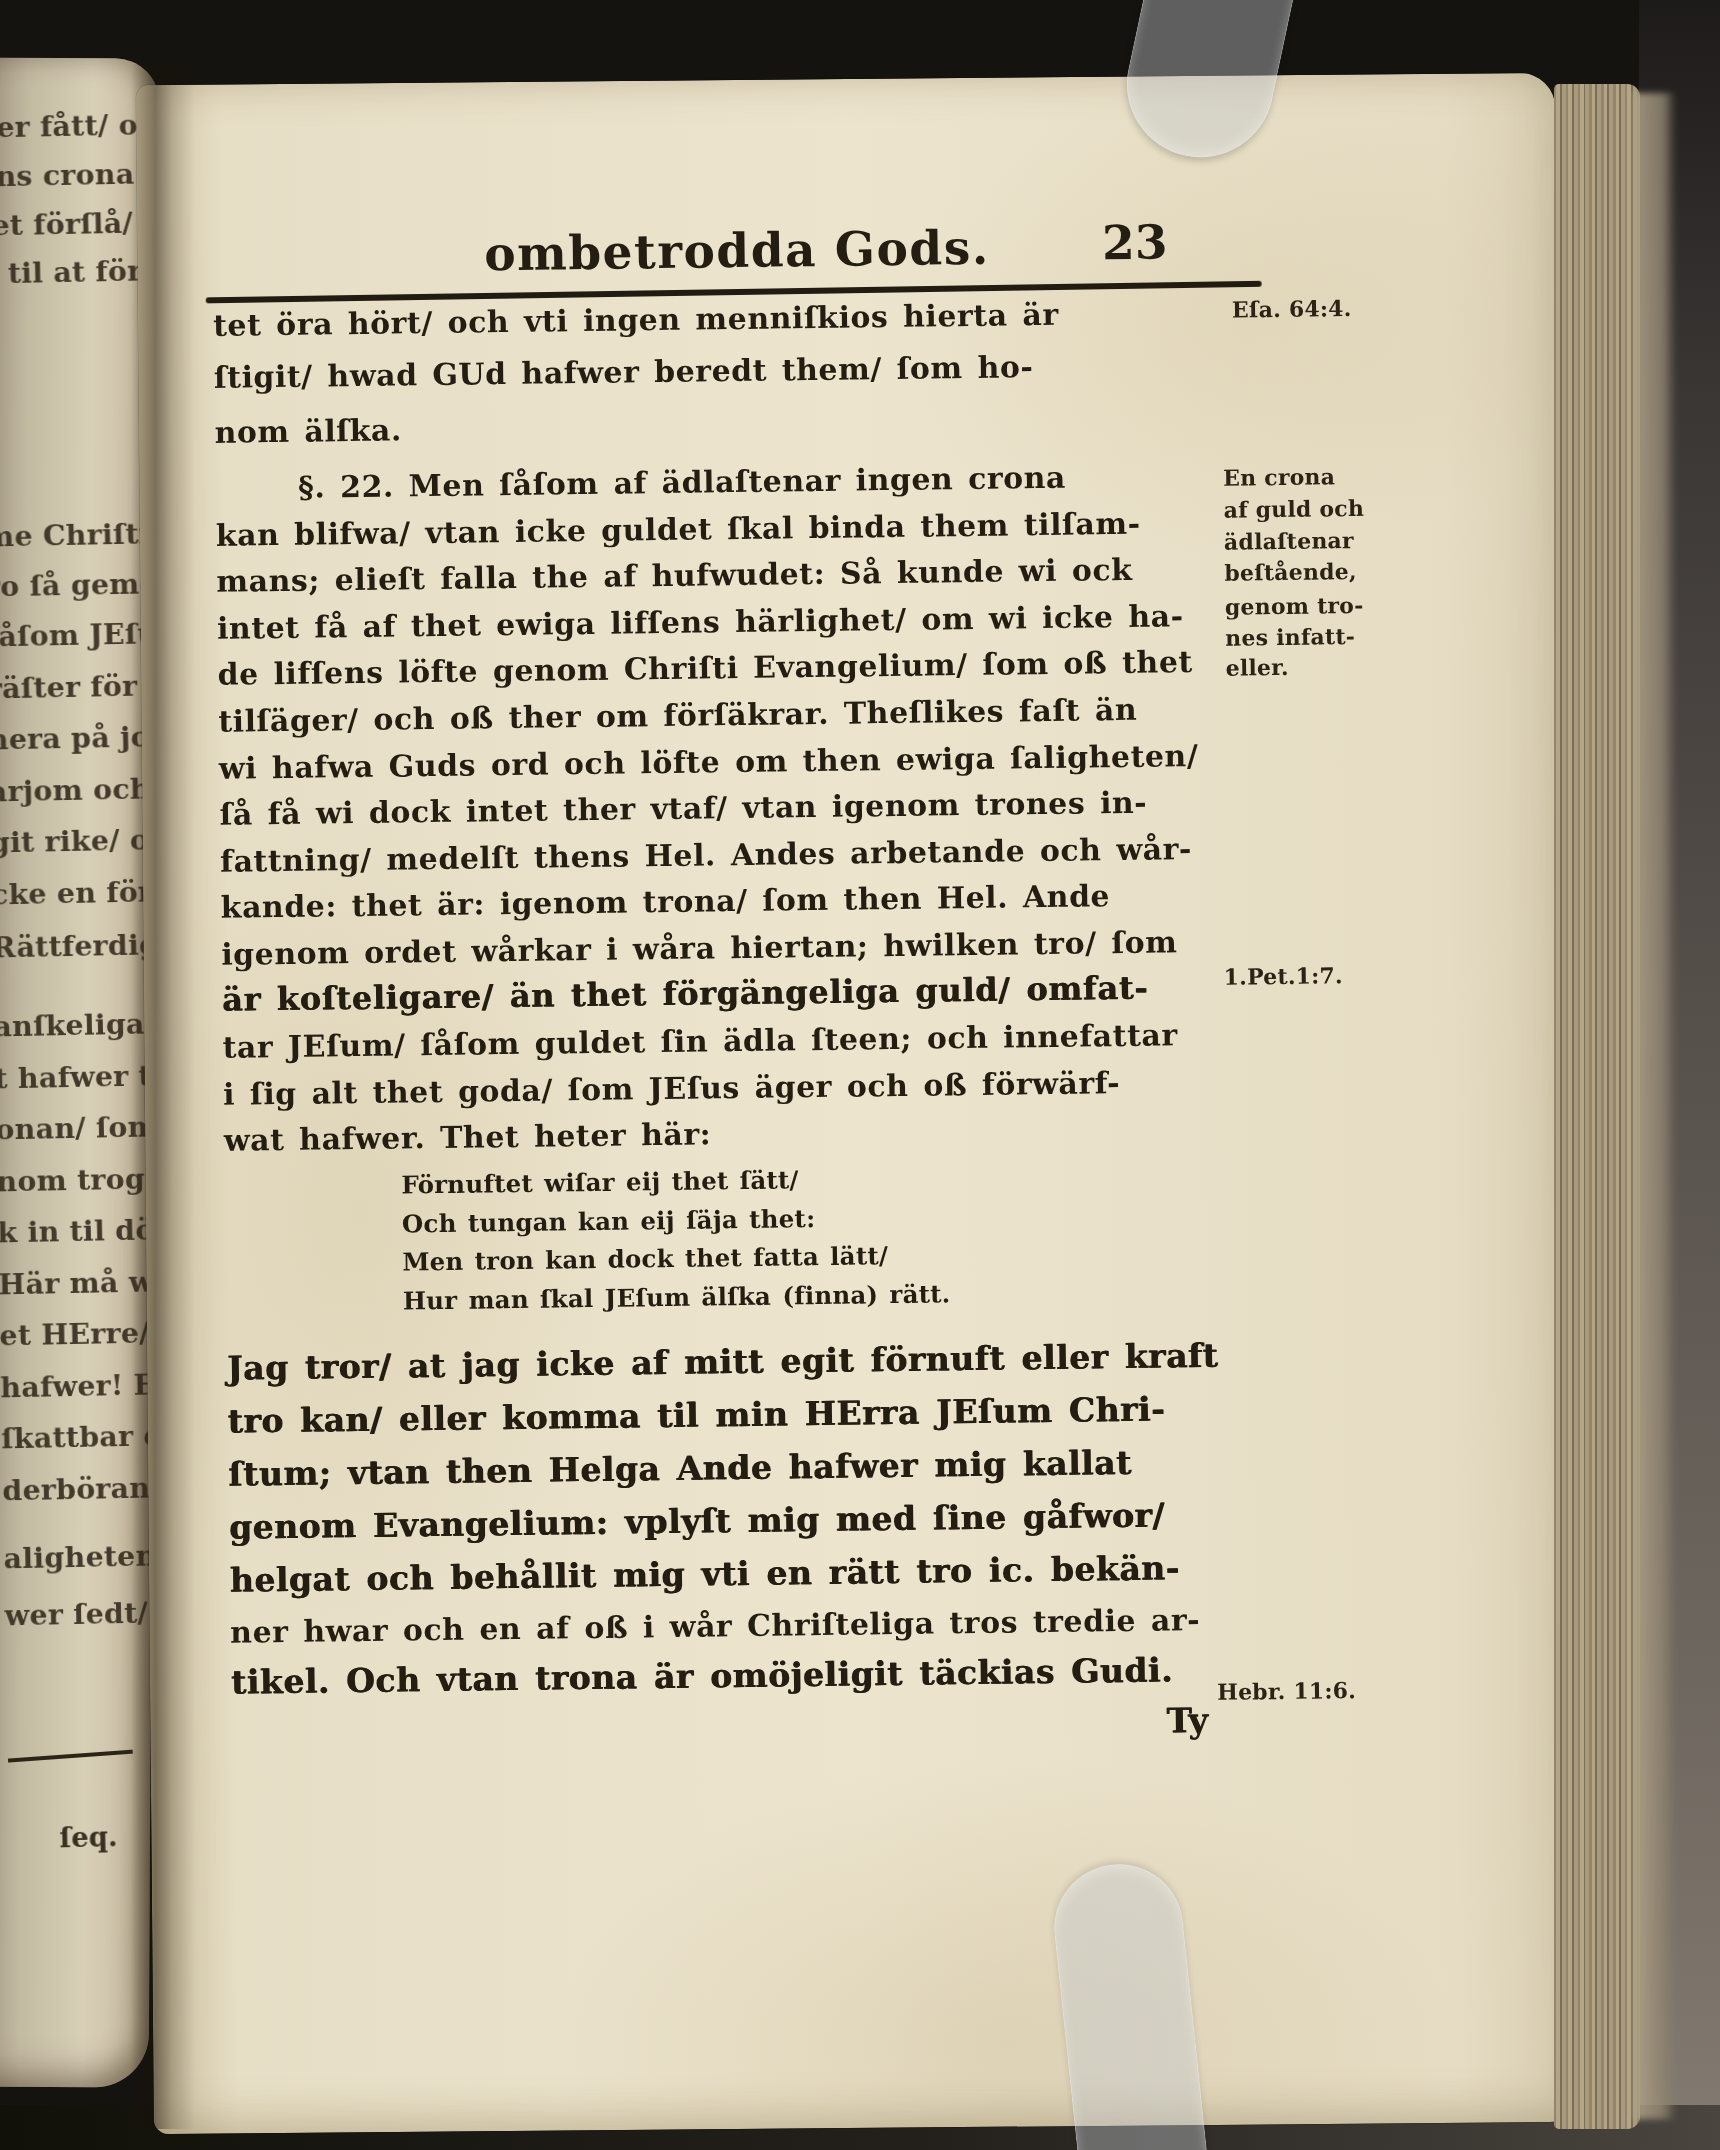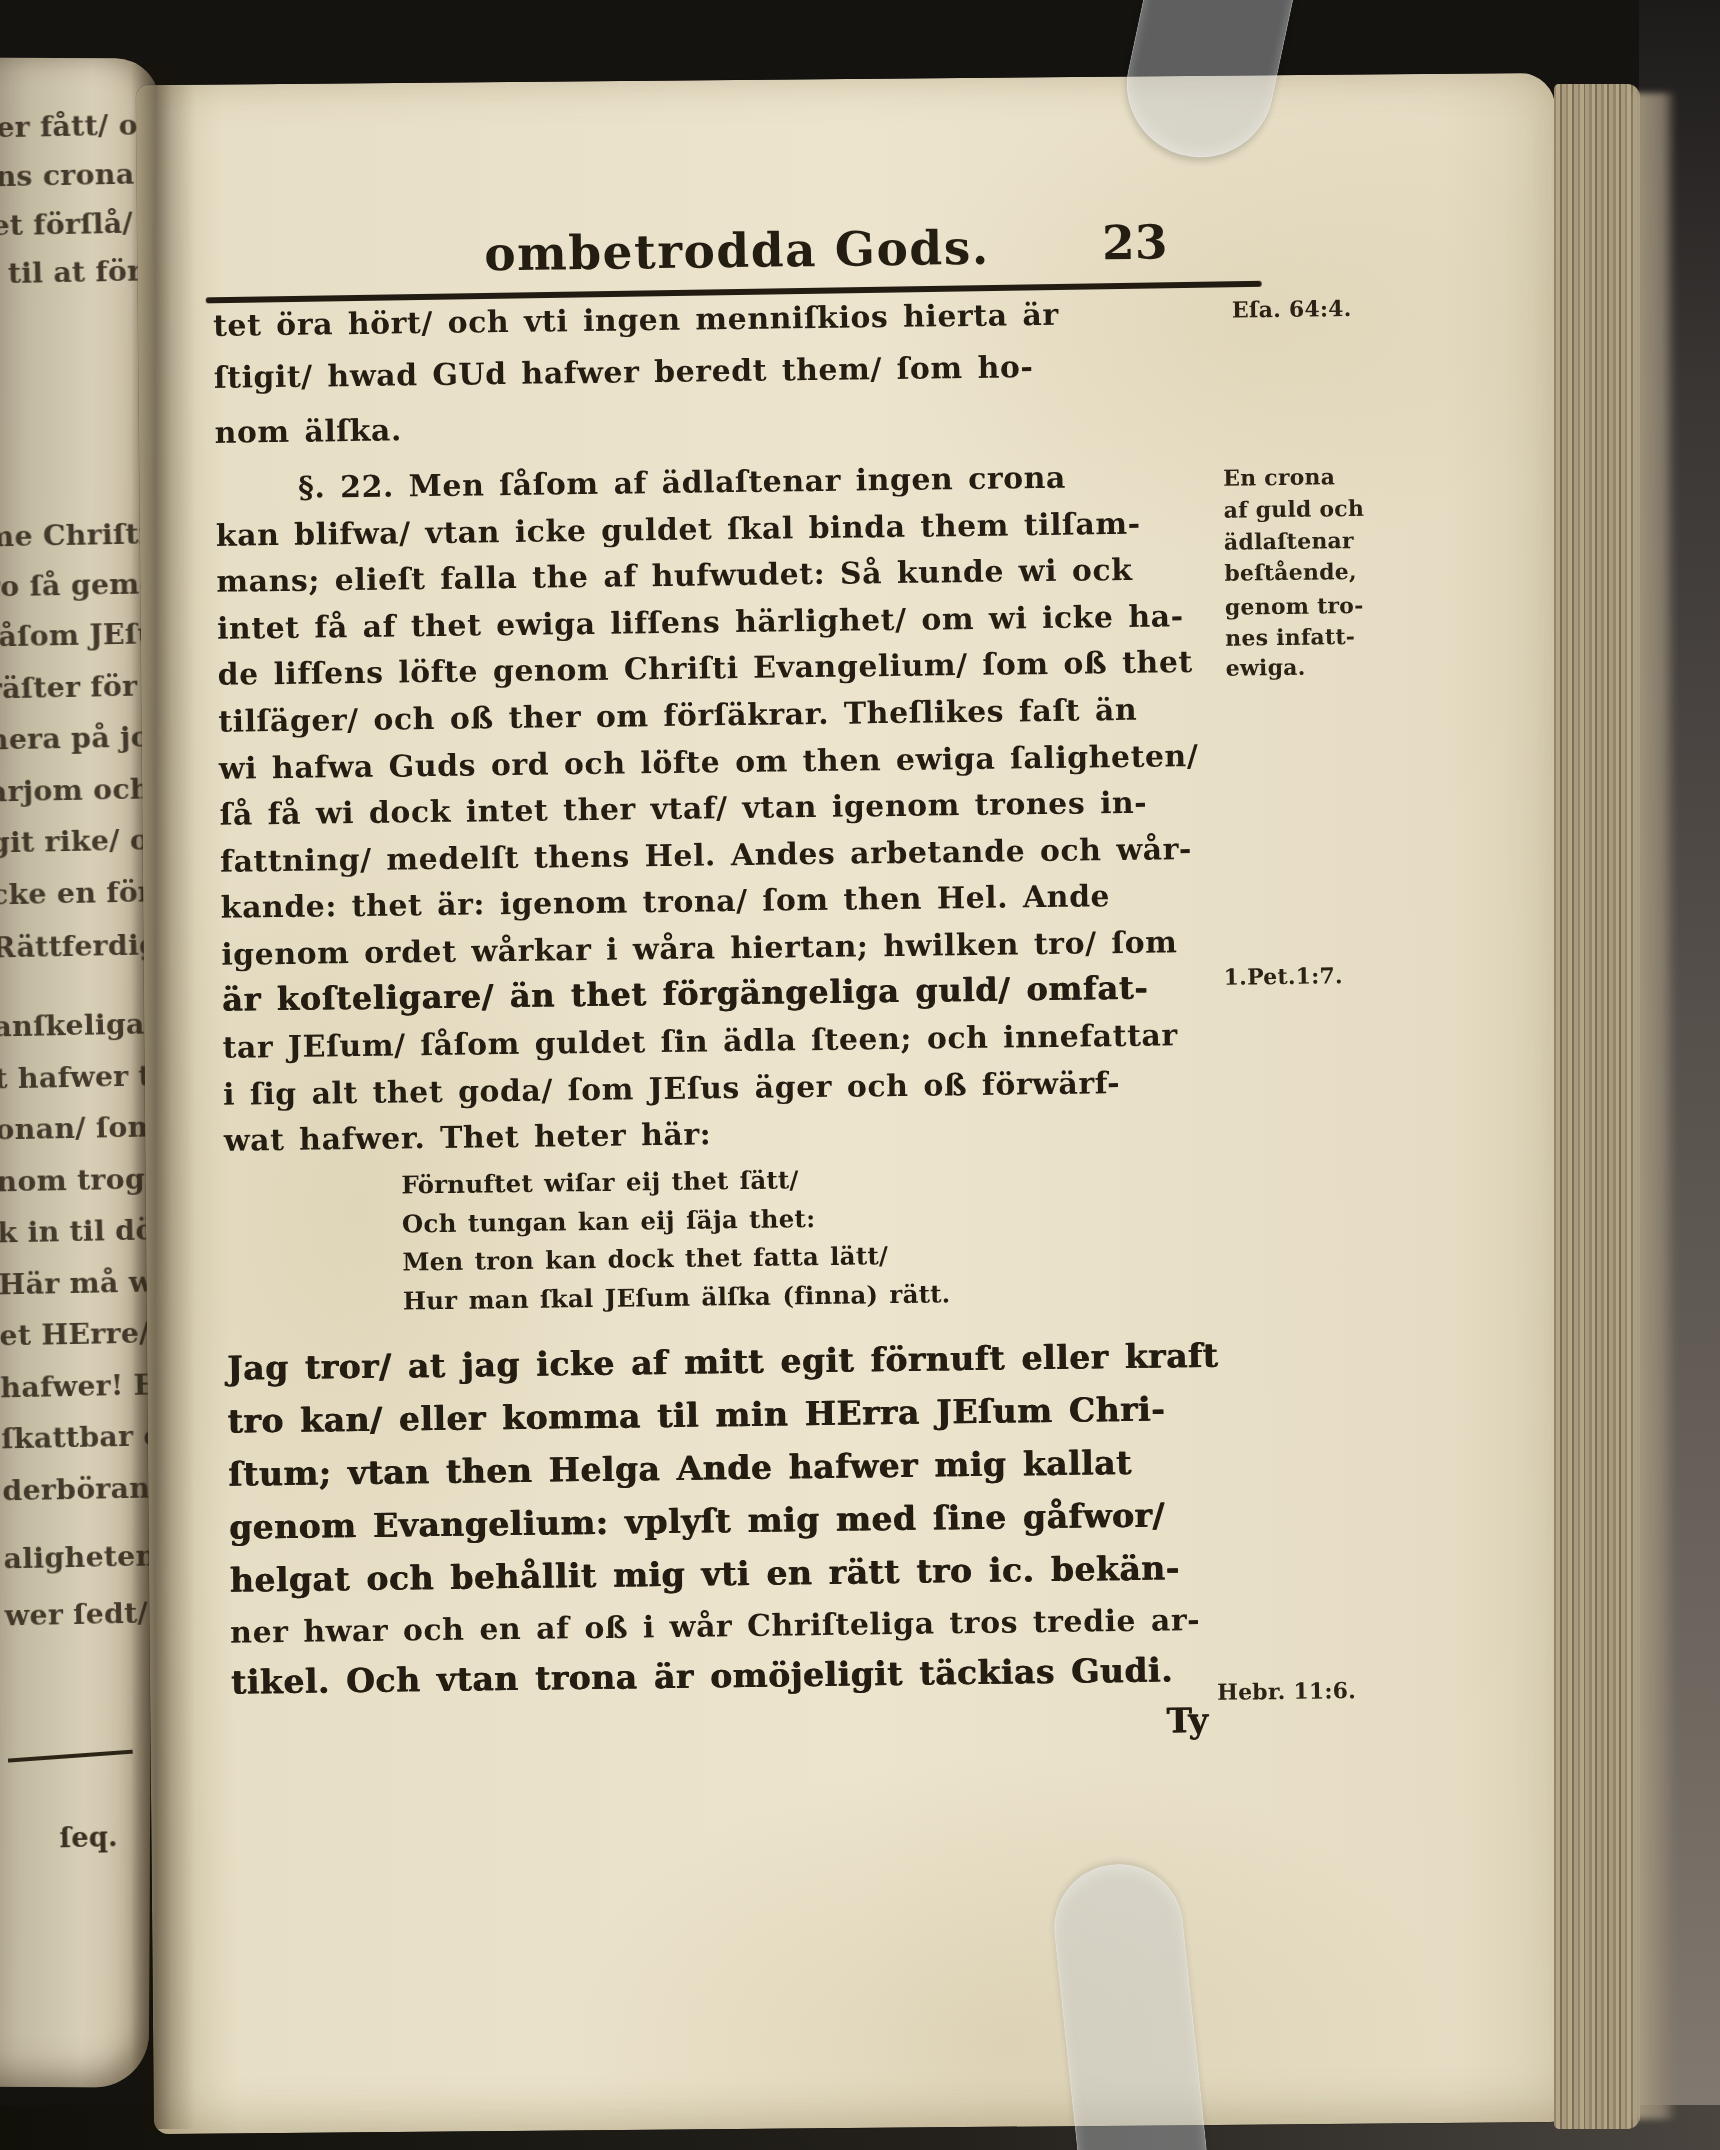--- a/index.html
+++ b/index.html
@@ -152,21 +152,21 @@
 
     <div class="catchword">Ty</div>
 
     <div class="mn" style="left:1234px;top:310px">Eſa. 64:4.</div>
     <div class="mn" style="left:1223px;top:478px">En crona</div>
     <div class="mn" style="left:1223px;top:510px">af guld och</div>
     <div class="mn" style="left:1223px;top:542px">ädlaſtenar</div>
     <div class="mn" style="left:1223px;top:573px">beſtående,</div>
     <div class="mn" style="left:1223px;top:607px">genom tro-</div>
     <div class="mn" style="left:1223px;top:638px">nes infatt-</div>
-    <div class="mn" style="left:1223px;top:668px">ewiga.</div>
+    <div class="mn" style="left:1223px;top:668px">eller.</div>
     <div class="mn" style="left:1217px;top:977px">1.Pet.1:7.</div>
     <div class="mn" style="left:1201px;top:1692px">Hebr. 11:6.</div>
   </div>
 
   <div class="strip strip-top"></div>
   <div class="strip strip-bottom"></div>
 
 </div>
 
 

